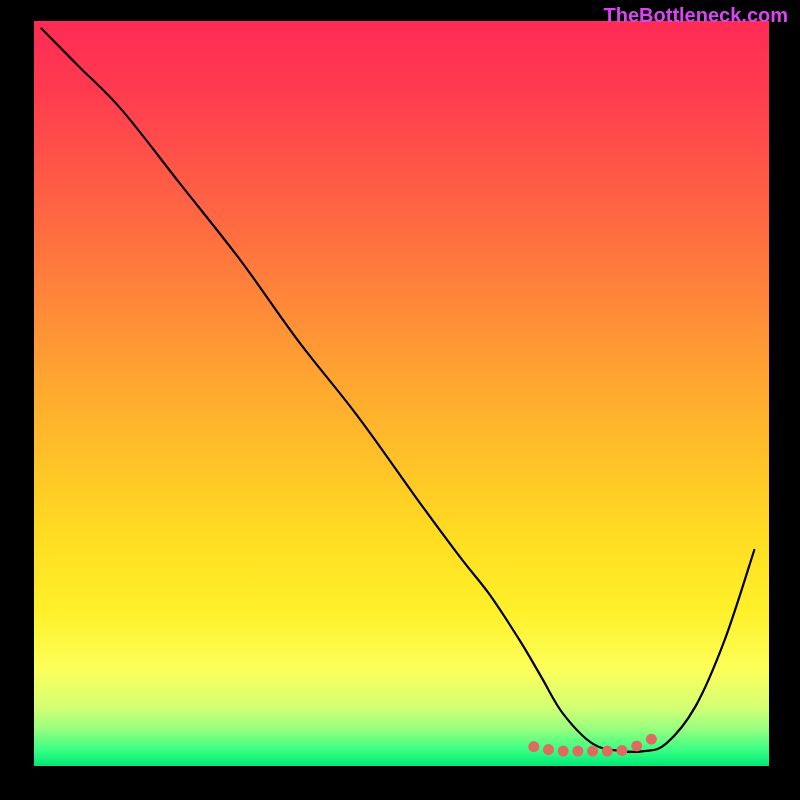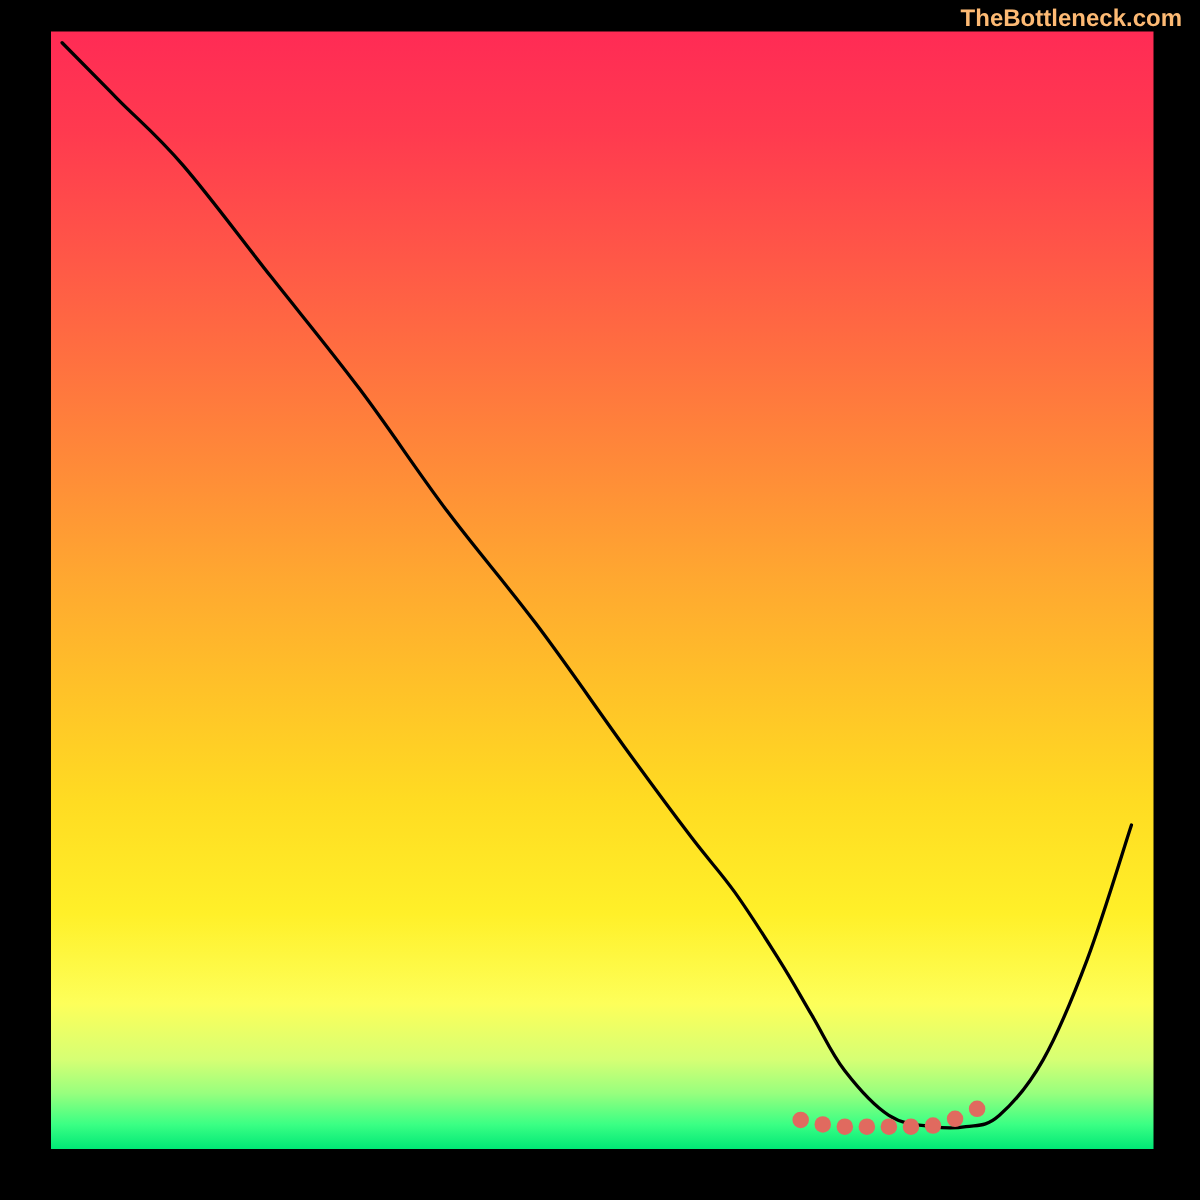--- a/index.html
+++ b/index.html
@@ -8,22 +8,22 @@
     height: 800px;
     background: #000;
     font-family: Arial, sans-serif;
     position: relative;
     overflow: hidden;
   }
   .watermark {
     position: absolute;
     top: 4px;
     right: 12px;
-    color: #fdba74;
-    font-size: 16px;
+    color: #d946ef;
+    font-size: 20px;
     font-weight: bold;
     z-index: 10;
   }
   .plot-area {
     position: absolute;
     left: 34px;
     top: 21px;
     width: 735px;
     height: 745px;
   }

